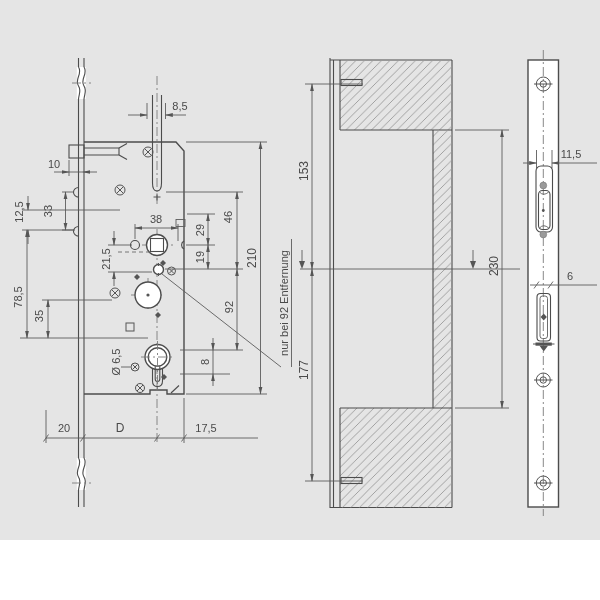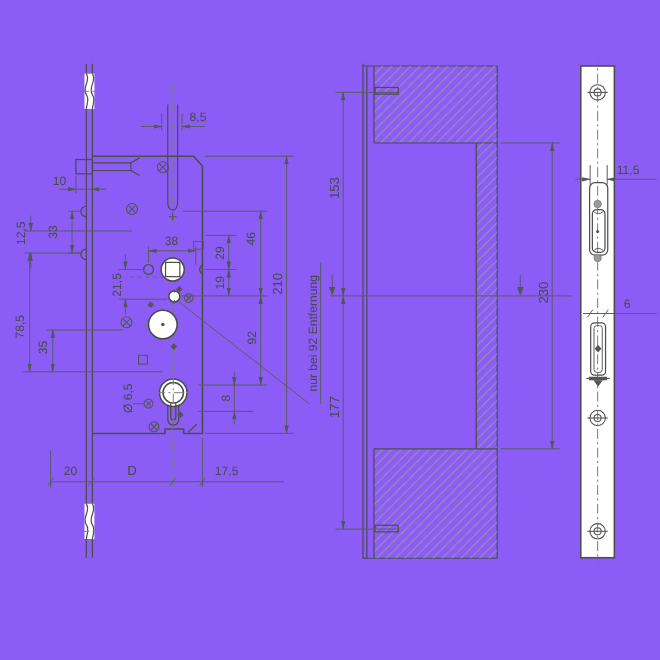--- a/index.html
+++ b/index.html
@@ -1,16 +1,16 @@
 <!DOCTYPE html>
 <html><head>
 <meta charset="utf-8">
 <style>
   html,body{margin:0;padding:0;background:#fff;}
-  .canvas{width:600px;height:600px;position:relative;background:#8b5cf6;overflow:hidden;}
+  .canvas{width:600px;height:540px;position:relative;background:#e5e5e5;overflow:hidden;}
   svg{display:block;}
   text{font-family:"Liberation Sans","DejaVu Sans",sans-serif;font-size:12px;fill:#4a4a4a;}
   .small{font-size:11px;}
   .ol{stroke:#4c4c4c;stroke-width:1.4;fill:none;stroke-linejoin:miter;stroke-linecap:butt;}
   .olf{stroke:#4c4c4c;stroke-width:1.4;fill:#fff;stroke-linejoin:miter;}
   .ol2{stroke:#4c4c4c;stroke-width:1.1;fill:none;}
   .dim{stroke:#5c5c5c;stroke-width:0.9;fill:none;}
   .cl{stroke:#7a7a7a;stroke-width:0.9;fill:none;stroke-dasharray:9 3 2 3;}
   .hid{stroke:#6a6a6a;stroke-width:0.9;fill:none;stroke-dasharray:4 3;}
   .scr{stroke:#555;stroke-width:1;fill:none;}

